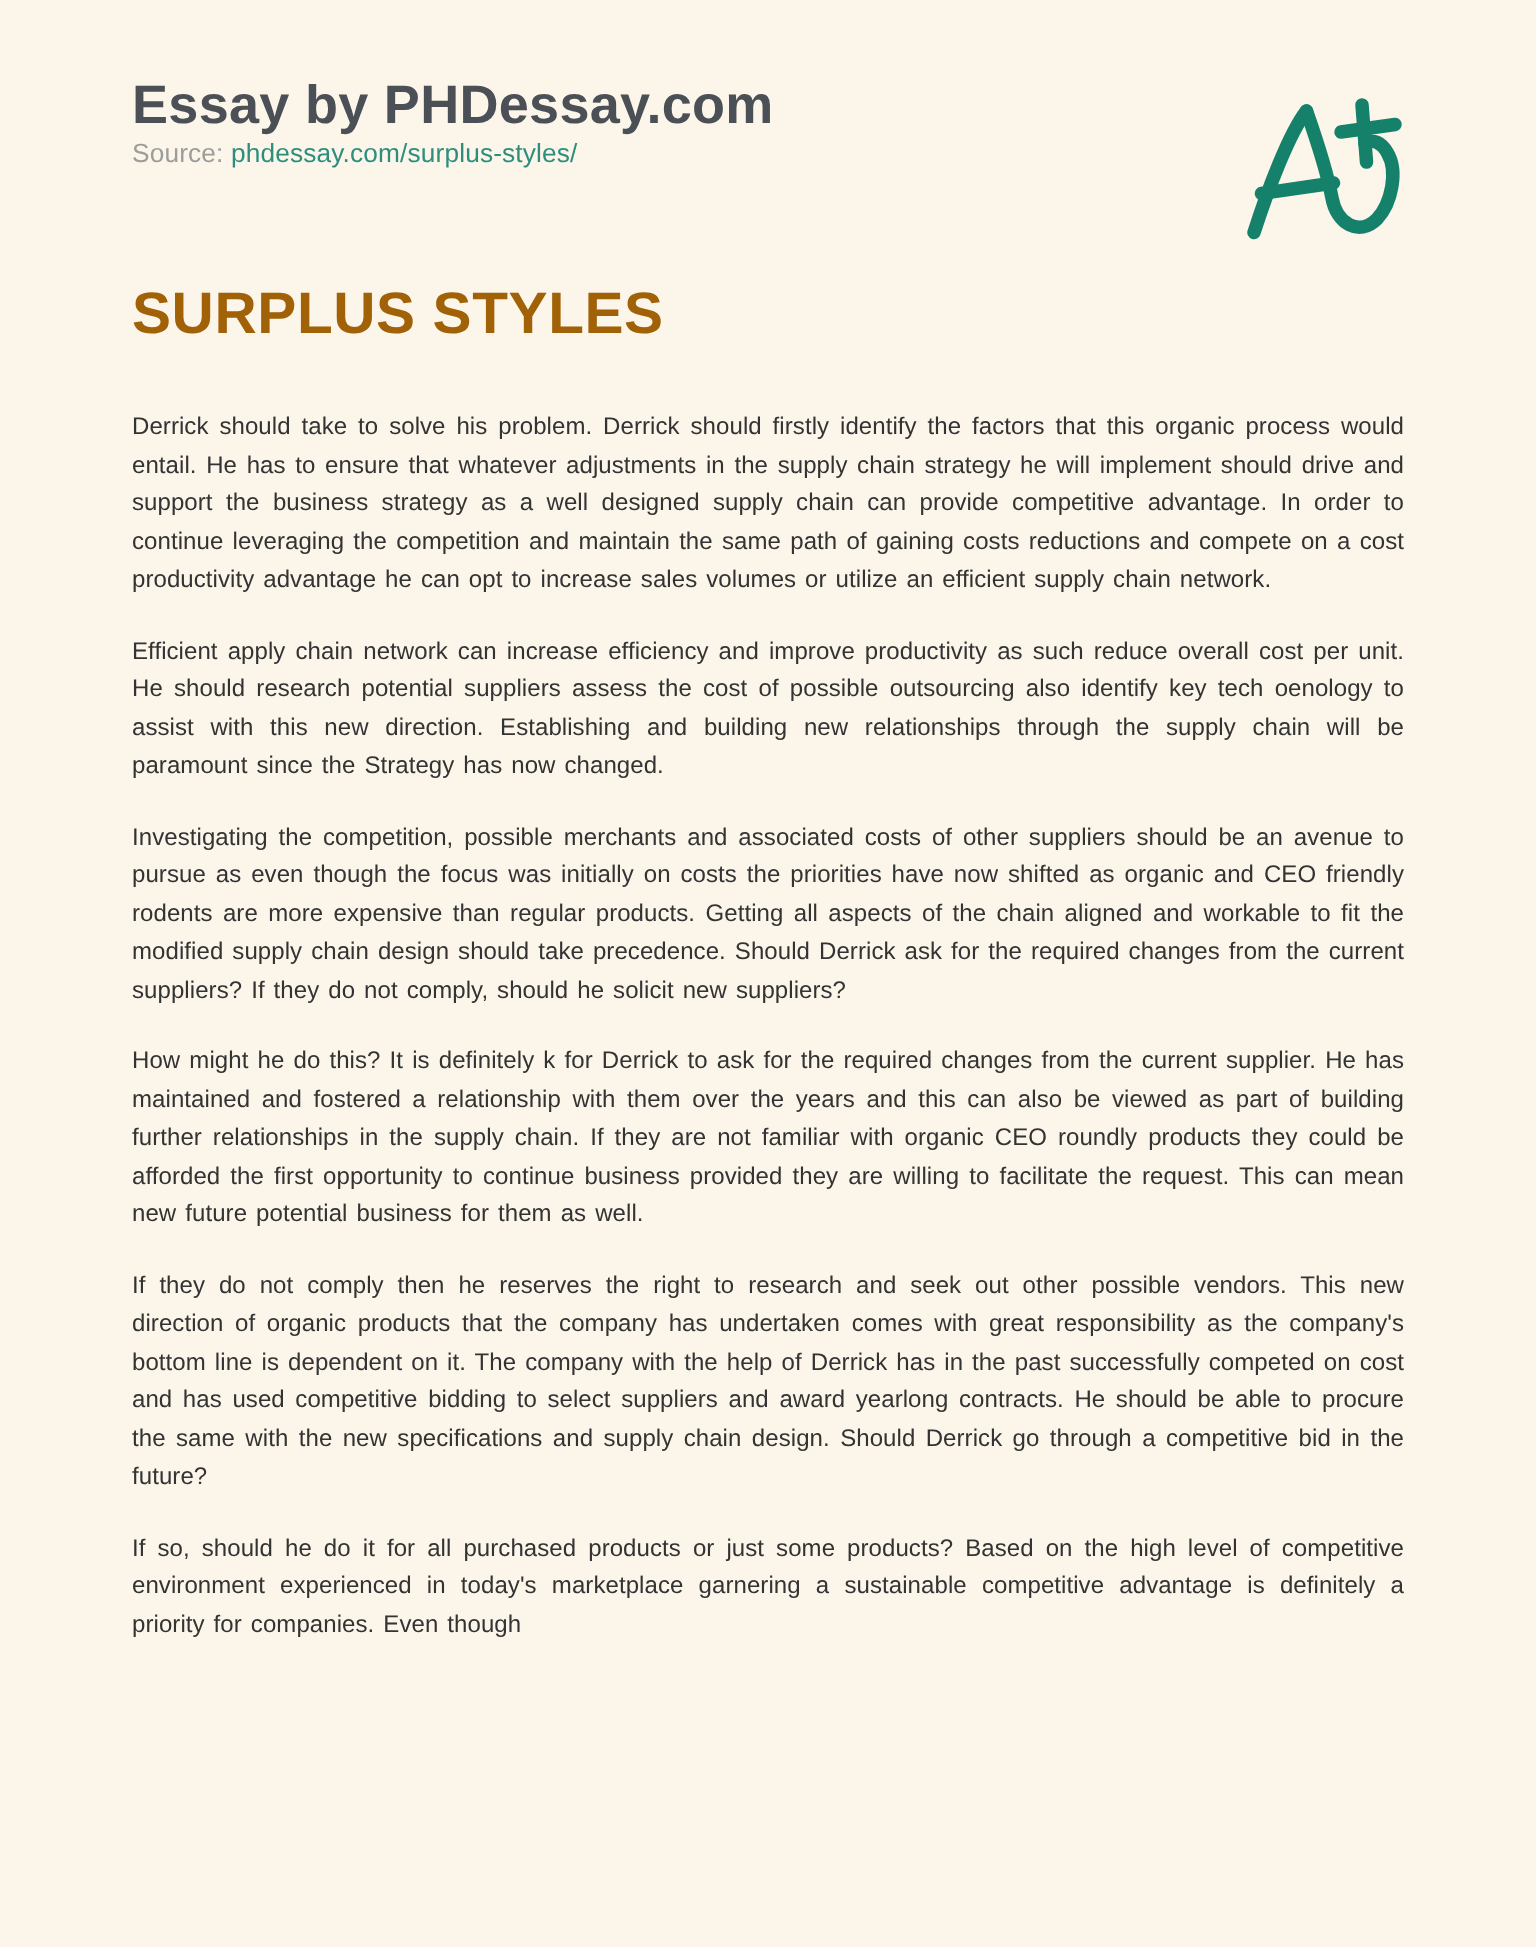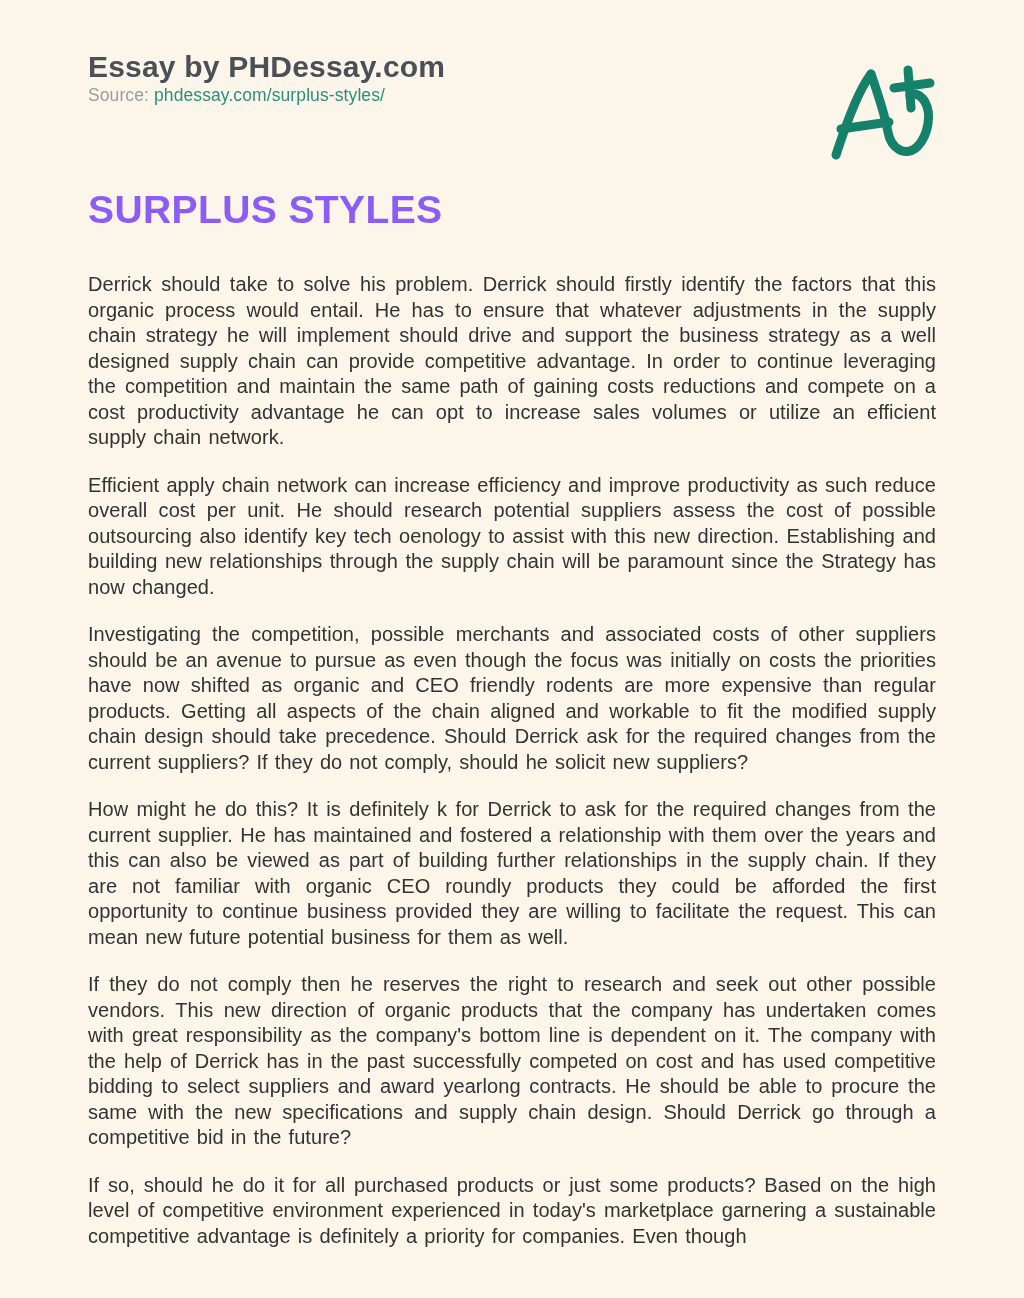--- a/index.html
+++ b/index.html
@@ -13,21 +13,21 @@
     font-family: "Liberation Sans", sans-serif;
     margin: 0 auto;
   }
   .header {
     position: absolute;
     top: 50px;
     left: 88px;
     right: 88px;
   }
   .header-title {
-    font-size: 30px;
+    font-size: 36px;
     font-weight: 700;
     color: #4B5057;
     letter-spacing: 0.2px;
     line-height: 1.1;
   }
   .source-line {
     margin-top: 2px;
     font-size: 17.5px;
     color: #9C9C9A;
     letter-spacing: 0.1px;
@@ -43,33 +43,33 @@
     width: 126px;
     height: 102px;
   }
   .essay-title {
     position: absolute;
     top: 188px;
     left: 88px;
     right: 88px;
     font-size: 39px;
     font-weight: 600;
-    color: #8b5cf6;
+    color: #a16207;
     letter-spacing: 0.4px;
   }
   .essay-body {
     position: absolute;
     top: 272px;
     left: 88px;
     right: 88px;
     bottom: 0;
     overflow: hidden;
   }
   .essay-body p {
-    font-size: 20px;
+    font-size: 16px;
     line-height: 25.5px;
     text-align: justify;
     color: #333333;
     letter-spacing: 0.05px;
     word-spacing: 1.5px;
     margin: 0 0 22px 0;
   }
 </style>
 </head>
 <body>

